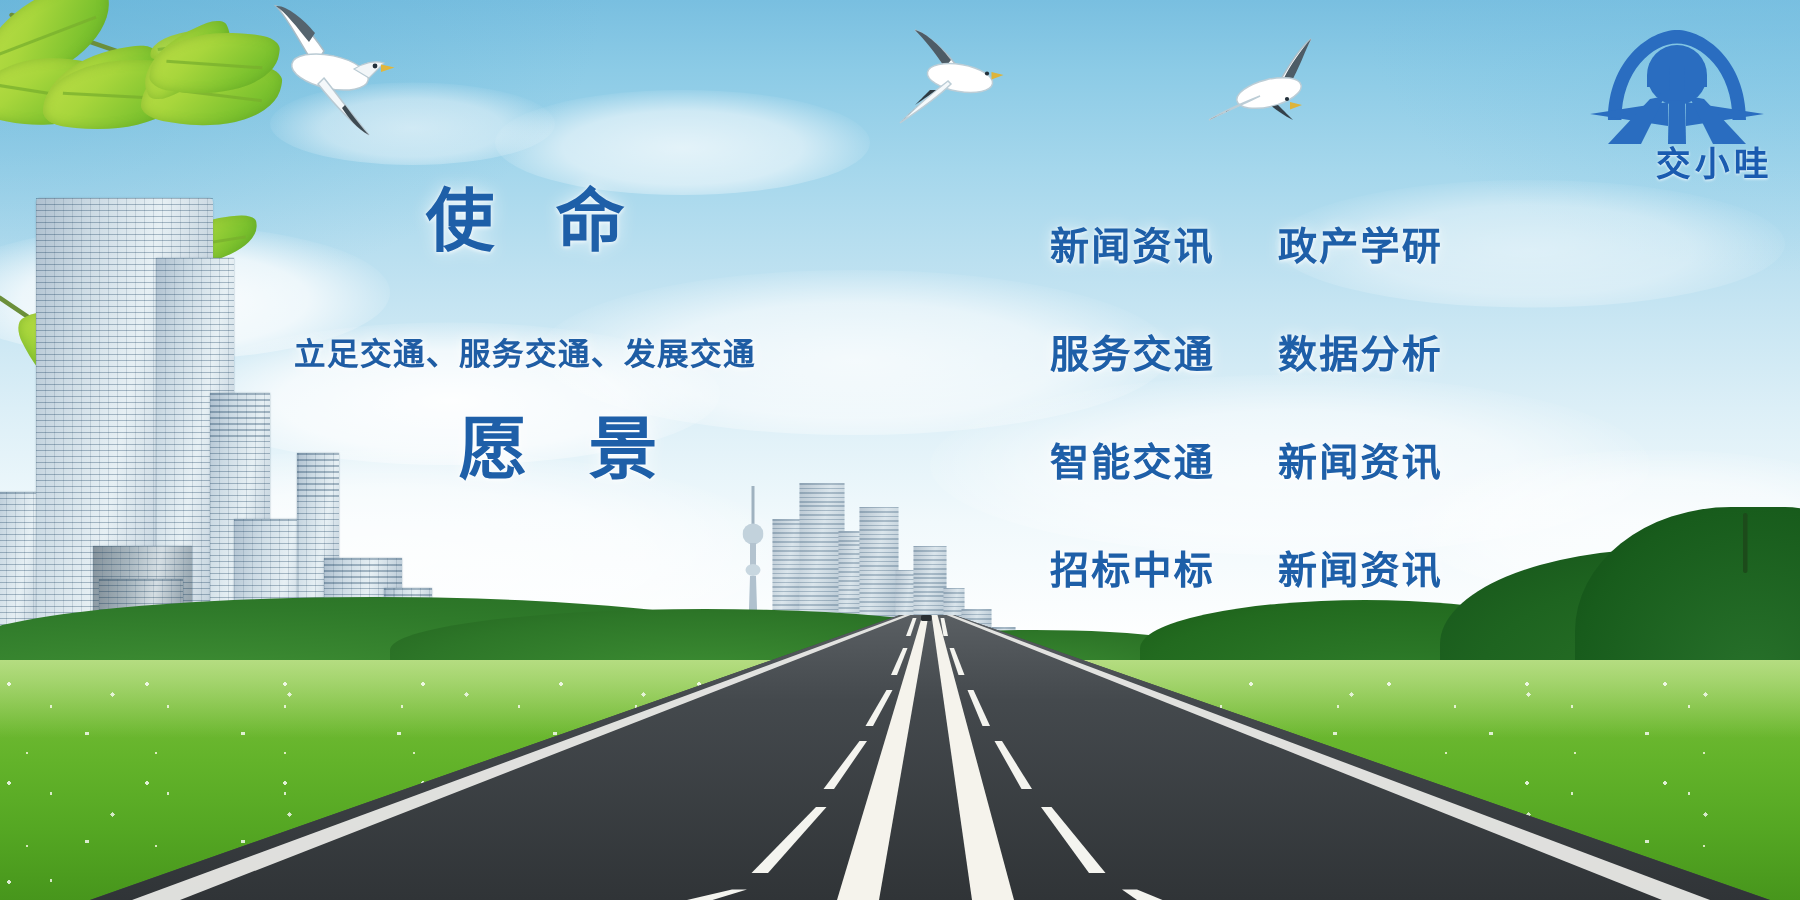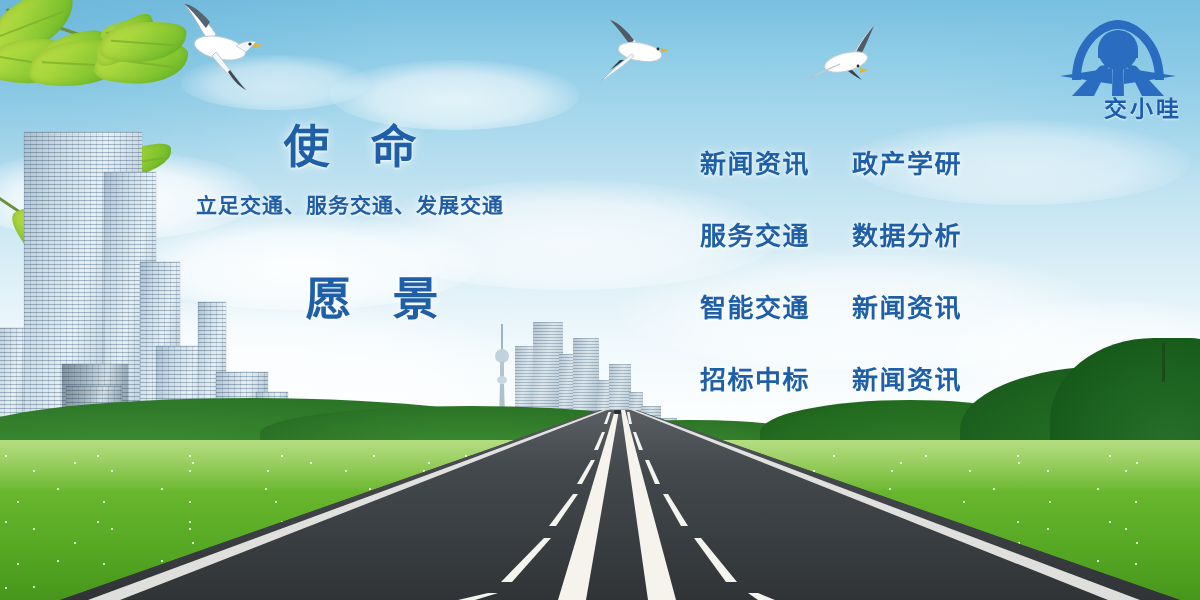--- a/index.html
+++ b/index.html
@@ -457,21 +457,21 @@
       </g>
 
       <rect x="614" y="0" width="7" height="4" rx="1" fill="#2a2f33"></rect>
     </svg>
   </div>
 
   <div class="content">
 
     <div class="block" style="left:0; top:124px; width:700px;">
       <div class="heading" style="text-align:center;">使 命</div>
-      <div class="tagline" style="text-align:center; margin-top:25px;">立足交通、服务交通、发展交通</div>
+      <div class="tagline" style="text-align:center; margin-top:56px;">立足交通、服务交通、发展交通</div>
     </div>
 
     <div class="block" style="left:0; top:276px; width:700px;">
       <div class="heading" style="text-align:center;padding-left:44px;">愿 景</div>
     </div>
 
     <div class="navgrid">
       <div class="navlink">新闻资讯</div>
       <div class="navlink">政产学研</div>
       <div class="navlink">服务交通</div>

